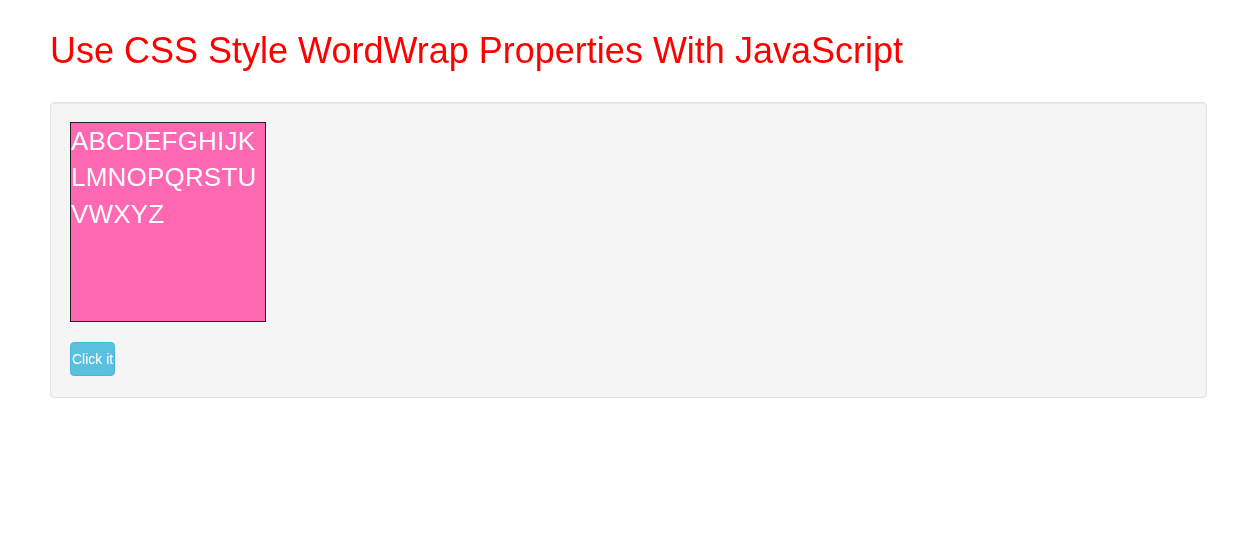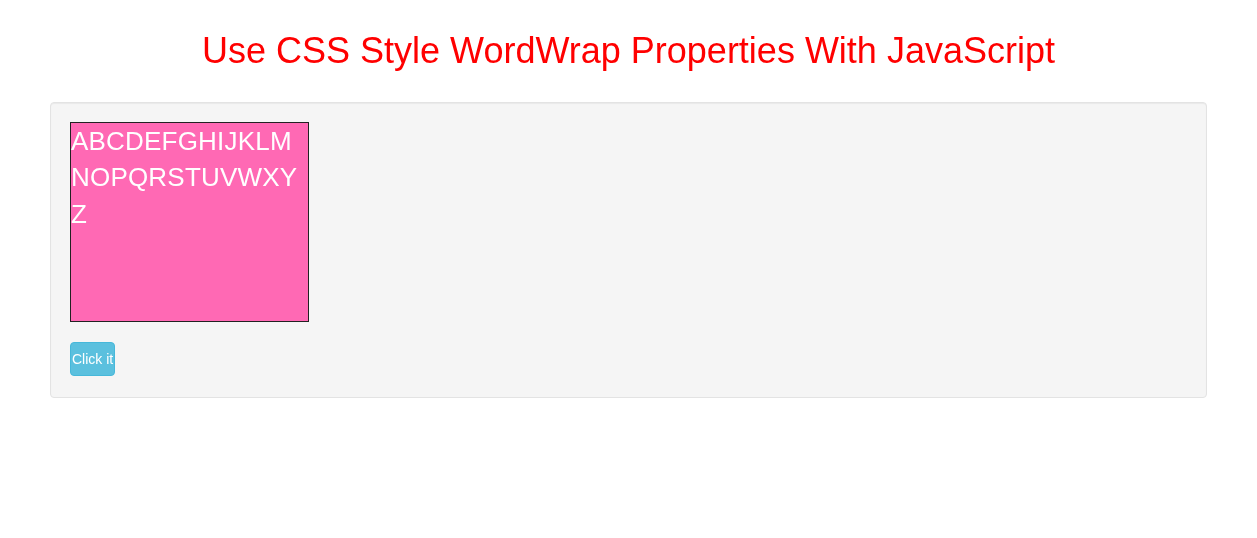--- a/index.html
+++ b/index.html
@@ -8,36 +8,35 @@
     padding: 0;
     font-family: "Helvetica Neue", Helvetica, Arial, sans-serif;
     background: #ffffff;
     color: #333;
     width: 1257px;
   }
   .page {
     padding: 20px 50px 40px 50px;
   }
   .title {
-    text-align: center;
     color: #ff0000;
     font-size: 36px;
     font-weight: 500;
     margin: 10px 0 30px 0;
   }
   .well {
     background: #f5f5f5;
     border: 1px solid #e3e3e3;
     border-radius: 4px;
     padding: 19px;
     box-shadow: inset 0 1px 1px rgba(0,0,0,0.05);
     min-height: 296px;
   }
   .box {
-    width: 239px;
+    width: 196px;
     height: 200px;
     background: #ff69b4;
     border: 1px solid #222;
     color: #ffffff;
     font-size: 26px;
     line-height: 1.4;
     word-wrap: break-word;
     overflow: hidden;
     font-family: Arial, Helvetica, sans-serif;
     letter-spacing: 0.2px;

